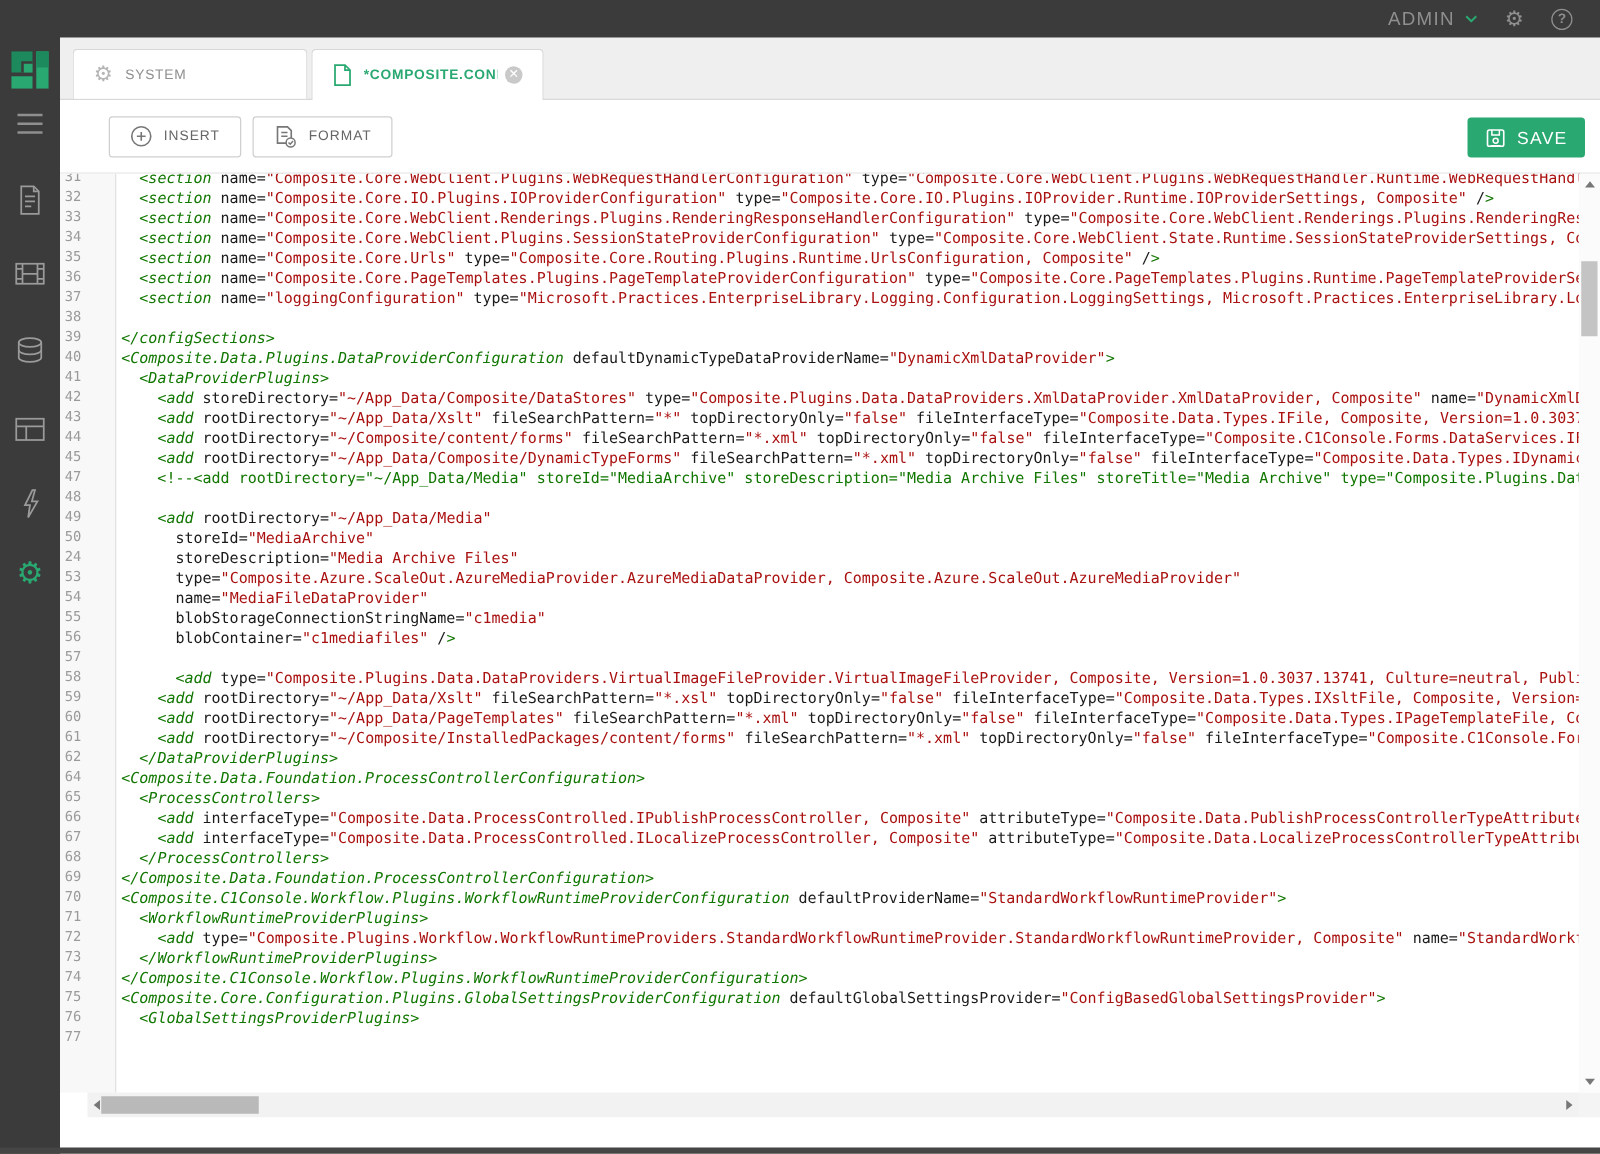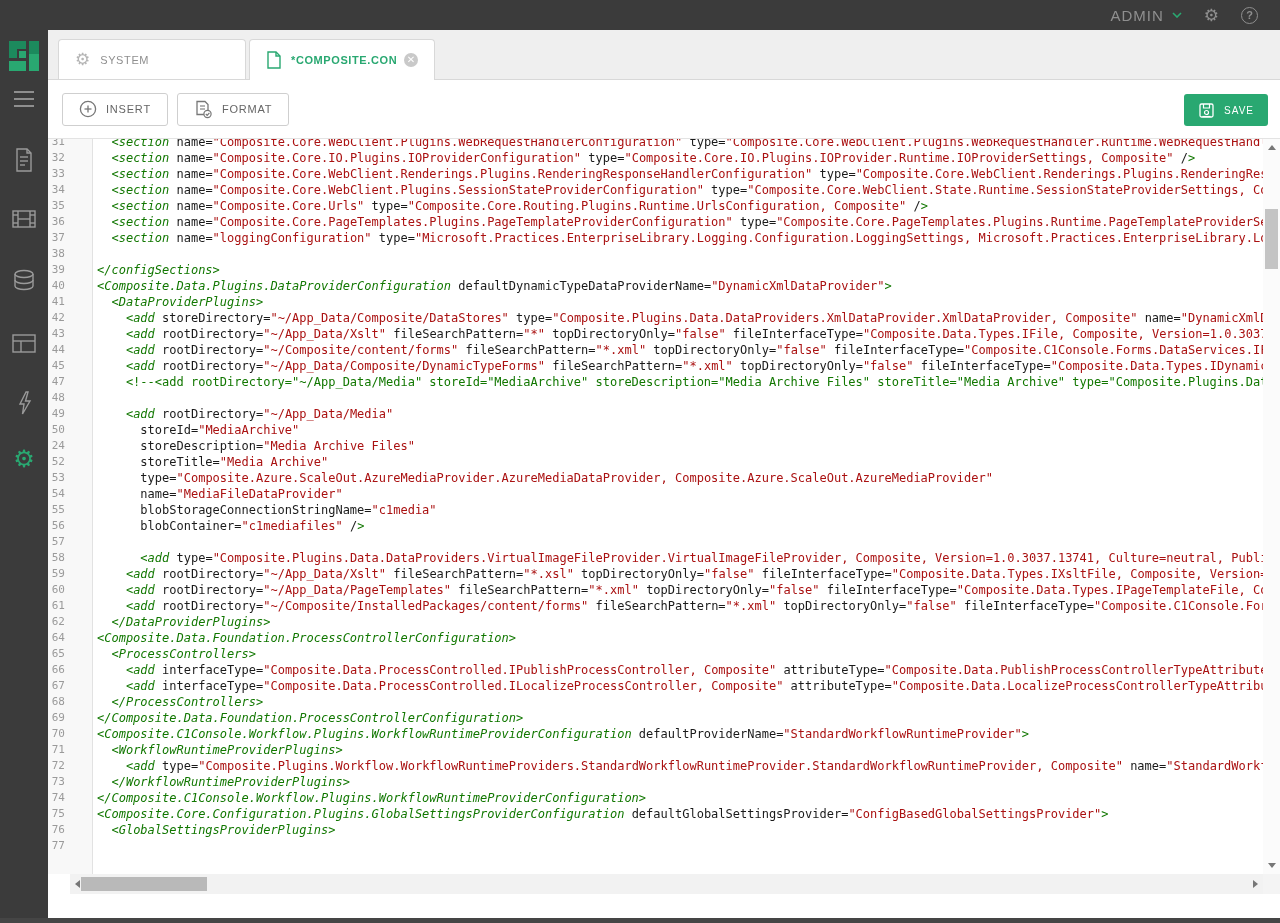--- a/index.html
+++ b/index.html
@@ -40,27 +40,27 @@
     padding:0 16px;position:relative;cursor:pointer;}
   .tab.inactive{width:188px;}
   .tab.active{width:186px;margin-bottom:-1px;height:41px;z-index:2;}
   .tab-label{font-size:11px;letter-spacing:.6px;color:var(--label-gray);margin-left:10px;
     white-space:nowrap;overflow:hidden;flex:1;}
   .tab.active .tab-label{color:var(--accent);font-weight:bold;}
   .tab-gear{font-size:17px;color:#b5b5b5;line-height:1;}
   .tab-close{width:14px;height:14px;border-radius:50%;background:#c9c9c9;color:#fff;
     font-size:10px;line-height:13px;text-align:center;margin-left:6px;flex:none;cursor:pointer;}
   .toolbar{height:59px;background:#fff;border-bottom:1px solid #e3e3e3;display:flex;
-    align-items:center;padding:0 14px;position:relative;}
+    align-items:center;padding:0 39px;position:relative;}
   .tb-btn{display:flex;align-items:center;gap:9px;height:33px;padding:0 16px;
     border:1px solid #cfcfcf;border-radius:3px;background:#fff;margin-right:9px;cursor:pointer;}
   .tb-btn-label{font-size:11px;letter-spacing:.8px;color:#666;}
   .save-btn{position:absolute;right:12px;top:14px;height:32px;display:flex;align-items:center;gap:9px;
     padding:0 14px;background:var(--save-bg);border-radius:3px;cursor:pointer;}
-  .save-label{color:#fff;font-size:10px;letter-spacing:1px;}
+  .save-label{color:#fff;font-size:14px;letter-spacing:1px;}
 
   .editor{position:relative;height:755px;background:#fff;overflow:hidden;}
   .gutter-bg{position:absolute;left:0;top:0;bottom:20px;width:45px;background:var(--gutter-bg);
     border-right:1px solid #e2e2e2;z-index:0;}
   .lines{position:absolute;left:0;top:-5px;right:0;z-index:1;}
   .line{display:flex;height:16px;line-height:16px;white-space:pre;
     font-family:"DejaVu Sans Mono",monospace;font-size:12px;}
   .ln{width:45px;flex:none;text-align:right;padding-right:28px;color:var(--gutter-text);font-size:11px;}
   .lt{padding-left:4px;color:var(--tok-plain);}
   .tok-tag{color:var(--tok-tag);font-style:italic;}
@@ -219,21 +219,20 @@
         <div class="line"><span class="ln">41</span><span class="lt"><span class="tok-pln">  </span><span class="tok-tag">&lt;DataProviderPlugins</span><span class="tok-tag">&gt;</span></span></div>
         <div class="line"><span class="ln">42</span><span class="lt"><span class="tok-pln">    </span><span class="tok-tag">&lt;add</span><span class="tok-pln"> storeDirectory</span><span class="tok-pln">=</span><span class="tok-str">"~/App_Data/Composite/DataStores"</span><span class="tok-pln"> type</span><span class="tok-pln">=</span><span class="tok-str">"Composite.Plugins.Data.DataProviders.XmlDataProvider.XmlDataProvider, Composite"</span><span class="tok-pln"> name</span><span class="tok-pln">=</span><span class="tok-str">"DynamicXmlDataProvider"</span></span></div>
         <div class="line"><span class="ln">43</span><span class="lt"><span class="tok-pln">    </span><span class="tok-tag">&lt;add</span><span class="tok-pln"> rootDirectory</span><span class="tok-pln">=</span><span class="tok-str">"~/App_Data/Xslt"</span><span class="tok-pln"> fileSearchPattern</span><span class="tok-pln">=</span><span class="tok-str">"*"</span><span class="tok-pln"> topDirectoryOnly</span><span class="tok-pln">=</span><span class="tok-str">"false"</span><span class="tok-pln"> fileInterfaceType</span><span class="tok-pln">=</span><span class="tok-str">"Composite.Data.Types.IFile, Composite, Version=1.0.3037.13741, Culture=neutral, PublicKeyToken=null"</span></span></div>
         <div class="line"><span class="ln">44</span><span class="lt"><span class="tok-pln">    </span><span class="tok-tag">&lt;add</span><span class="tok-pln"> rootDirectory</span><span class="tok-pln">=</span><span class="tok-str">"~/Composite/content/forms"</span><span class="tok-pln"> fileSearchPattern</span><span class="tok-pln">=</span><span class="tok-str">"*.xml"</span><span class="tok-pln"> topDirectoryOnly</span><span class="tok-pln">=</span><span class="tok-str">"false"</span><span class="tok-pln"> fileInterfaceType</span><span class="tok-pln">=</span><span class="tok-str">"Composite.C1Console.Forms.DataServices.IFormDefinitionFile, Composite"</span></span></div>
         <div class="line"><span class="ln">45</span><span class="lt"><span class="tok-pln">    </span><span class="tok-tag">&lt;add</span><span class="tok-pln"> rootDirectory</span><span class="tok-pln">=</span><span class="tok-str">"~/App_Data/Composite/DynamicTypeForms"</span><span class="tok-pln"> fileSearchPattern</span><span class="tok-pln">=</span><span class="tok-str">"*.xml"</span><span class="tok-pln"> topDirectoryOnly</span><span class="tok-pln">=</span><span class="tok-str">"false"</span><span class="tok-pln"> fileInterfaceType</span><span class="tok-pln">=</span><span class="tok-str">"Composite.Data.Types.IDynamicTypeFormDefinitionFile, Composite"</span></span></div>
         <div class="line"><span class="ln">47</span><span class="lt"><span class="tok-com">    &lt;!--&lt;add rootDirectory="~/App_Data/Media" storeId="MediaArchive" storeDescription="Media Archive Files" storeTitle="Media Archive" type="Composite.Plugins.Data.DataProviders.MediaFileProvider.MediaFileDataProvider, Composite" name="MediaFileDataProvider" /&gt;--&gt;</span></span></div>
         <div class="line"><span class="ln">48</span><span class="lt"></span></div>
         <div class="line"><span class="ln">49</span><span class="lt"><span class="tok-pln">    </span><span class="tok-tag">&lt;add</span><span class="tok-pln"> rootDirectory</span><span class="tok-pln">=</span><span class="tok-str">"~/App_Data/Media"</span></span></div>
         <div class="line"><span class="ln">50</span><span class="lt"><span class="tok-pln">      storeId</span><span class="tok-pln">=</span><span class="tok-str">"MediaArchive"</span></span></div>
         <div class="line"><span class="ln">24</span><span class="lt"><span class="tok-pln">      storeDescription</span><span class="tok-pln">=</span><span class="tok-str">"Media Archive Files"</span></span></div>
-        <div class="line"><span class="ln">52</span><span class="lt"><span class="tok-pln">      storeTitle</span><span class="tok-pln">=</span><span class="tok-str">"Media Archive"</span></span></div>
         <div class="line"><span class="ln">53</span><span class="lt"><span class="tok-pln">      type</span><span class="tok-pln">=</span><span class="tok-str">"Composite.Azure.ScaleOut.AzureMediaProvider.AzureMediaDataProvider, Composite.Azure.ScaleOut.AzureMediaProvider"</span></span></div>
         <div class="line"><span class="ln">54</span><span class="lt"><span class="tok-pln">      name</span><span class="tok-pln">=</span><span class="tok-str">"MediaFileDataProvider"</span></span></div>
         <div class="line"><span class="ln">55</span><span class="lt"><span class="tok-pln">      blobStorageConnectionStringName</span><span class="tok-pln">=</span><span class="tok-str">"c1media"</span></span></div>
         <div class="line"><span class="ln">56</span><span class="lt"><span class="tok-pln">      blobContainer</span><span class="tok-pln">=</span><span class="tok-str">"c1mediafiles"</span><span class="tok-pln"> /</span><span class="tok-tag">&gt;</span></span></div>
         <div class="line"><span class="ln">57</span><span class="lt"></span></div>
         <div class="line"><span class="ln">58</span><span class="lt"><span class="tok-pln">      </span><span class="tok-tag">&lt;add</span><span class="tok-pln"> type</span><span class="tok-pln">=</span><span class="tok-str">"Composite.Plugins.Data.DataProviders.VirtualImageFileProvider.VirtualImageFileProvider, Composite, Version=1.0.3037.13741, Culture=neutral, PublicKeyToken=null"</span></span></div>
         <div class="line"><span class="ln">59</span><span class="lt"><span class="tok-pln">    </span><span class="tok-tag">&lt;add</span><span class="tok-pln"> rootDirectory</span><span class="tok-pln">=</span><span class="tok-str">"~/App_Data/Xslt"</span><span class="tok-pln"> fileSearchPattern</span><span class="tok-pln">=</span><span class="tok-str">"*.xsl"</span><span class="tok-pln"> topDirectoryOnly</span><span class="tok-pln">=</span><span class="tok-str">"false"</span><span class="tok-pln"> fileInterfaceType</span><span class="tok-pln">=</span><span class="tok-str">"Composite.Data.Types.IXsltFile, Composite, Version=1.0.3037.13741, Culture=neutral, PublicKeyToken=null"</span></span></div>
         <div class="line"><span class="ln">60</span><span class="lt"><span class="tok-pln">    </span><span class="tok-tag">&lt;add</span><span class="tok-pln"> rootDirectory</span><span class="tok-pln">=</span><span class="tok-str">"~/App_Data/PageTemplates"</span><span class="tok-pln"> fileSearchPattern</span><span class="tok-pln">=</span><span class="tok-str">"*.xml"</span><span class="tok-pln"> topDirectoryOnly</span><span class="tok-pln">=</span><span class="tok-str">"false"</span><span class="tok-pln"> fileInterfaceType</span><span class="tok-pln">=</span><span class="tok-str">"Composite.Data.Types.IPageTemplateFile, Composite"</span></span></div>
         <div class="line"><span class="ln">61</span><span class="lt"><span class="tok-pln">    </span><span class="tok-tag">&lt;add</span><span class="tok-pln"> rootDirectory</span><span class="tok-pln">=</span><span class="tok-str">"~/Composite/InstalledPackages/content/forms"</span><span class="tok-pln"> fileSearchPattern</span><span class="tok-pln">=</span><span class="tok-str">"*.xml"</span><span class="tok-pln"> topDirectoryOnly</span><span class="tok-pln">=</span><span class="tok-str">"false"</span><span class="tok-pln"> fileInterfaceType</span><span class="tok-pln">=</span><span class="tok-str">"Composite.C1Console.Forms.DataServices.IFormDefinitionFile, Composite"</span></span></div>
         <div class="line"><span class="ln">62</span><span class="lt"><span class="tok-pln">  </span><span class="tok-tag">&lt;/DataProviderPlugins</span><span class="tok-tag">&gt;</span></span></div>

